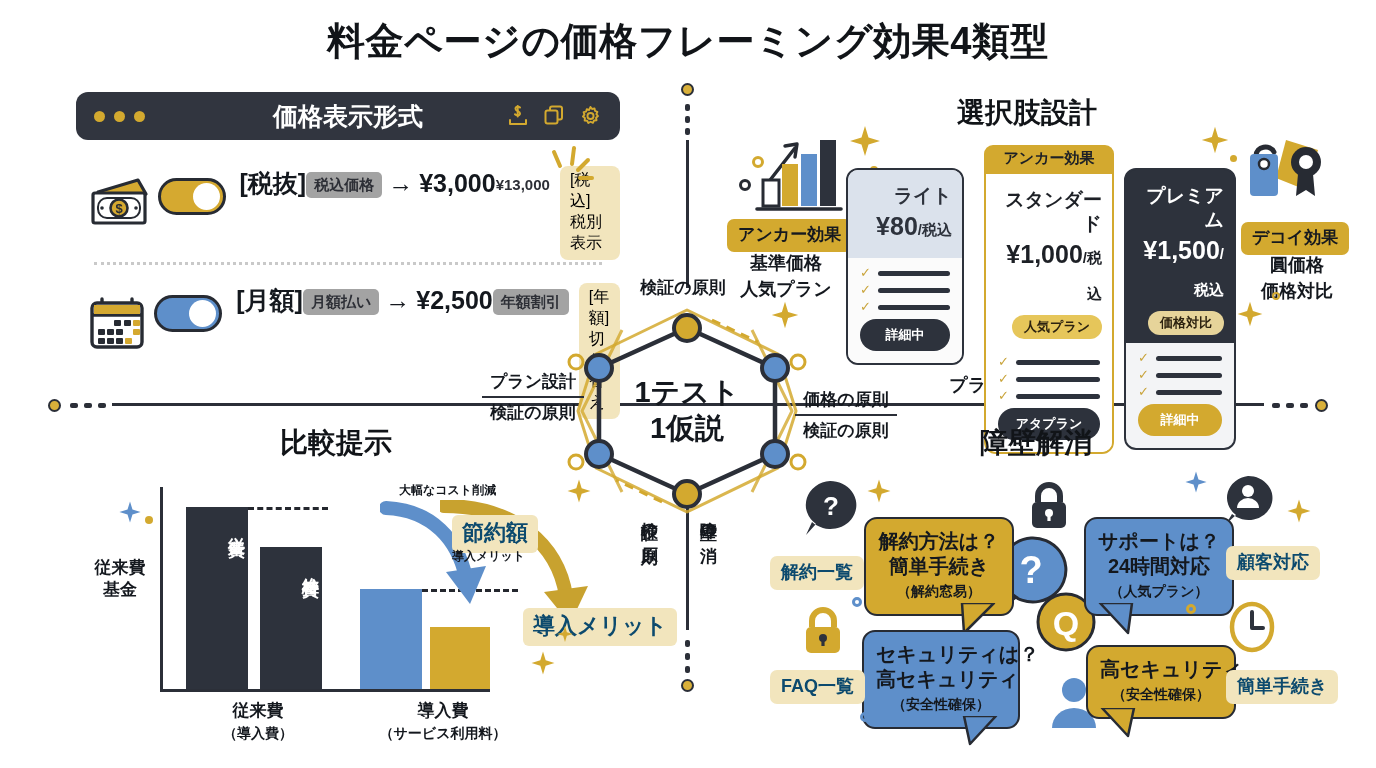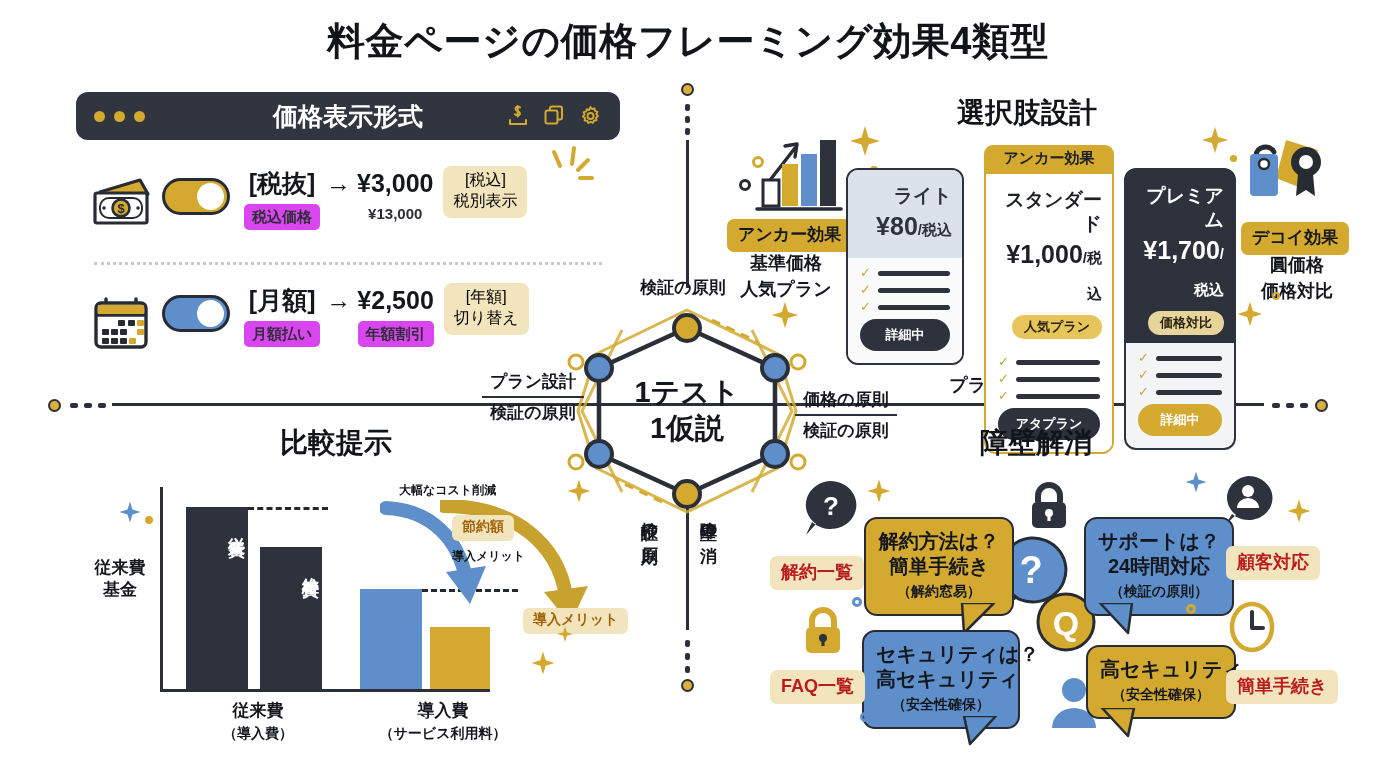--- a/index.html
+++ b/index.html
@@ -48,31 +48,31 @@
     border: 3px solid #272b33; margin-top: 12px; flex: none;
   }
   .toggle.gold { background: #d5a930; }
   .toggle.blue { background: #5e8fca; }
   .toggle .knob {
     position: absolute; right: 3px; top: 2px; width: 27px; height: 27px;
     background: #fff; border-radius: 50%;
   }
 
   .cells { display: flex; align-items: flex-start; margin-left: 14px; }
-  .cell { display: flex; flex-direction: column; align-items: center; }
+  .cell { display: flex; flex-direction: row; align-items: center; }
   .cell .top {
     font-size: 25px; font-weight: 700; color: #14181e; line-height: 34px;
     white-space: nowrap;
   }
   .cell .sub {
     font-size: 15px; font-weight: 700; color: #2d2f36; line-height: 20px;
     white-space: nowrap; margin-top: 4px;
   }
   .chip-sub {
-    background: #d946ef; border-radius: 5px; padding: 3px 8px;
+    background: #a3a3a3; border-radius: 5px; padding: 3px 8px;
   }
   .chip-block {
     background: #f2e5bd; border-radius: 8px; padding: 4px 10px 6px;
     display: flex; flex-direction: column; align-items: center;
   }
   .arrow-ch { font-size: 25px; font-weight: 700; color: #14181e; padding: 0 6px; line-height: 34px; }
 
   
   .vline { position: absolute; width: 3px; background: #2b2f38; }
   .vdot { position: absolute; width: 13px; height: 13px; border-radius: 50%; background: #d9b03a; border: 2.5px solid #2b2f38; }
@@ -144,39 +144,39 @@
   #chart .axis-x { position: absolute; left: 0; bottom: 0; height: 3px; width: 330px; background: #2b2f38; }
   #chart .bar { position: absolute; bottom: 3px; }
   #chart .bar .blabel {
     position: absolute; left: 0; right: 0; top: 16px; text-align: center;
     writing-mode: vertical-rl; color: #fff; font-size: 17px; font-weight: 700;
     letter-spacing: 2px; margin: 0 auto;
   }
   .dash-line { position: absolute; border-top: 3.5px dashed #24272e; }
   .chip-gold-soft {
     position: absolute; background: #f2e5bd; border-radius: 6px;
-    font-size: 14px; font-weight: 700; color: #a16207; padding: 3px 10px 5px; white-space: nowrap;
+    font-size: 22px; font-weight: 700; color: #0c4a6e; padding: 3px 10px 5px; white-space: nowrap;
   }
   .note { position: absolute; font-size: 12px; font-weight: 700; color: #14181e; white-space: nowrap; }
   .axis-cap { position: absolute; text-align: center; font-size: 17px; font-weight: 700; color: #14181e; line-height: 22px; }
   .axis-cap .small { font-size: 14px; }
 
   
   .bubble {
     position: absolute; border-radius: 13px; border: 2.5px solid #272b33;
     text-align: center; padding: 10px 12px; line-height: 25px;
   }
   .bubble .b1 { font-size: 20px; font-weight: 700; color: #14181e; white-space: nowrap; }
   .bubble .b2 { font-size: 14px; font-weight: 700; color: #14181e; white-space: nowrap; }
   .bubble.gold { background: #d3a92f; }
   .bubble.blue { background: #5e8fca; }
 
   .sidechip {
     position: absolute; background: #f2e5bd; border-radius: 7px;
-    font-size: 18px; font-weight: 700; color: #b91c1c; padding: 4px 11px 6px; white-space: nowrap;
+    font-size: 18px; font-weight: 700; color: #0c4a6e; padding: 4px 11px 6px; white-space: nowrap;
   }
 
   .sparkle { position: absolute; }
   .dotlet { position: absolute; border-radius: 50%; }
 </style>
 </head>
 <body>
 
 <div id="stage">
 
@@ -395,21 +395,21 @@
           <span class="bar"></span>
         </div>
       <div class="pbtn" style="background:#2d323c; color:#fff;">アタプラン</div>
     </div>
   </div>
 
   <div class="pcard" style="left:1124px; top:168px; width:112px; background:#2d323c; border:2.5px solid #2d323c;">
     <div class="head" style="background:#2d323c; padding-bottom:8px;">
       <div class="pname" style="color:#fff;">プレミアム</div>
       <div class="pprice" style="color:#fff;">
-        <span>¥1,700</span><small>/税込</small>
+        <span>¥1,500</span><small>/税込</small>
       </div>
       <div class="pill" style="background:#e6d49a; color:#2d2310;">価格対比</div>
     </div>
     <div class="body" style="background:#f3f4f6;">
       <div class="featrow">
           <span class="tick">✓</span>
           <span class="bar"></span>
         </div>
       <div class="featrow">
           <span class="tick">✓</span>
@@ -622,21 +622,21 @@
     <div class="b2">（解約窓易）</div>
   </div>
   <svg class="abs" style="left:960px; top:603px;" width="40" height="34" viewBox="0 0 40 34">
     <path d="M2 0 L34 0 L4 30 Z" fill="#d3a92f" stroke="#272b33" stroke-width="2.5" stroke-linejoin="round"></path>
     <path d="M3 -3 L33 -3" stroke="#d3a92f" stroke-width="6"></path>
   </svg>
 
   <div class="bubble blue" style="left:1084px; top:517px; width:150px;">
     <div class="b1">サポートは？</div>
     <div class="b1">24時間対応</div>
-    <div class="b2">（検証の原則）</div>
+    <div class="b2">（人気プラン）</div>
   </div>
   <svg class="abs" style="left:1094px; top:603px;" width="40" height="34" viewBox="0 0 40 34">
     <path d="M6 0 L38 0 L34 30 Z" fill="#5e8fca" stroke="#272b33" stroke-width="2.5" stroke-linejoin="round"></path>
     <path d="M7 -3 L37 -3" stroke="#5e8fca" stroke-width="6"></path>
   </svg>
 
   <div class="bubble blue" style="left:862px; top:630px; width:158px;">
     <div class="b1">セキュリティは？</div>
     <div class="b1">高セキュリティ</div>
     <div class="b2">（安全性確保）</div>

